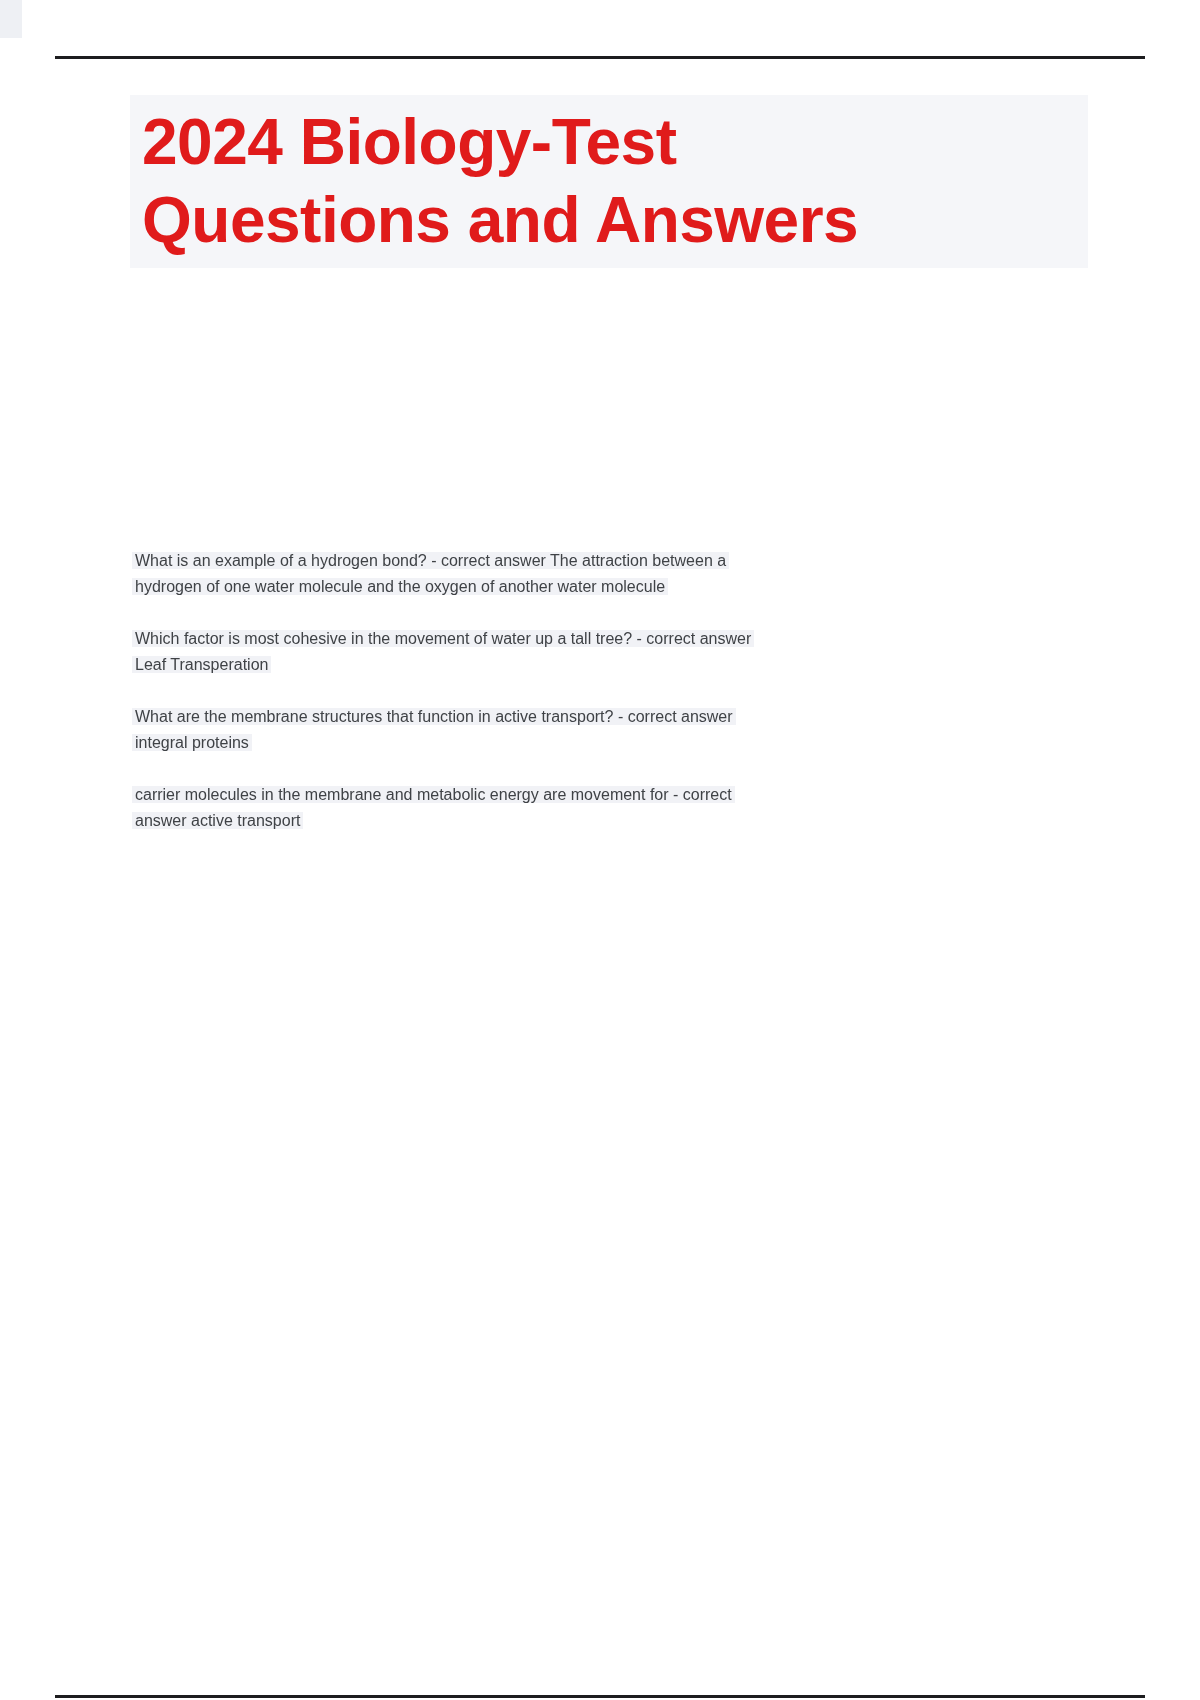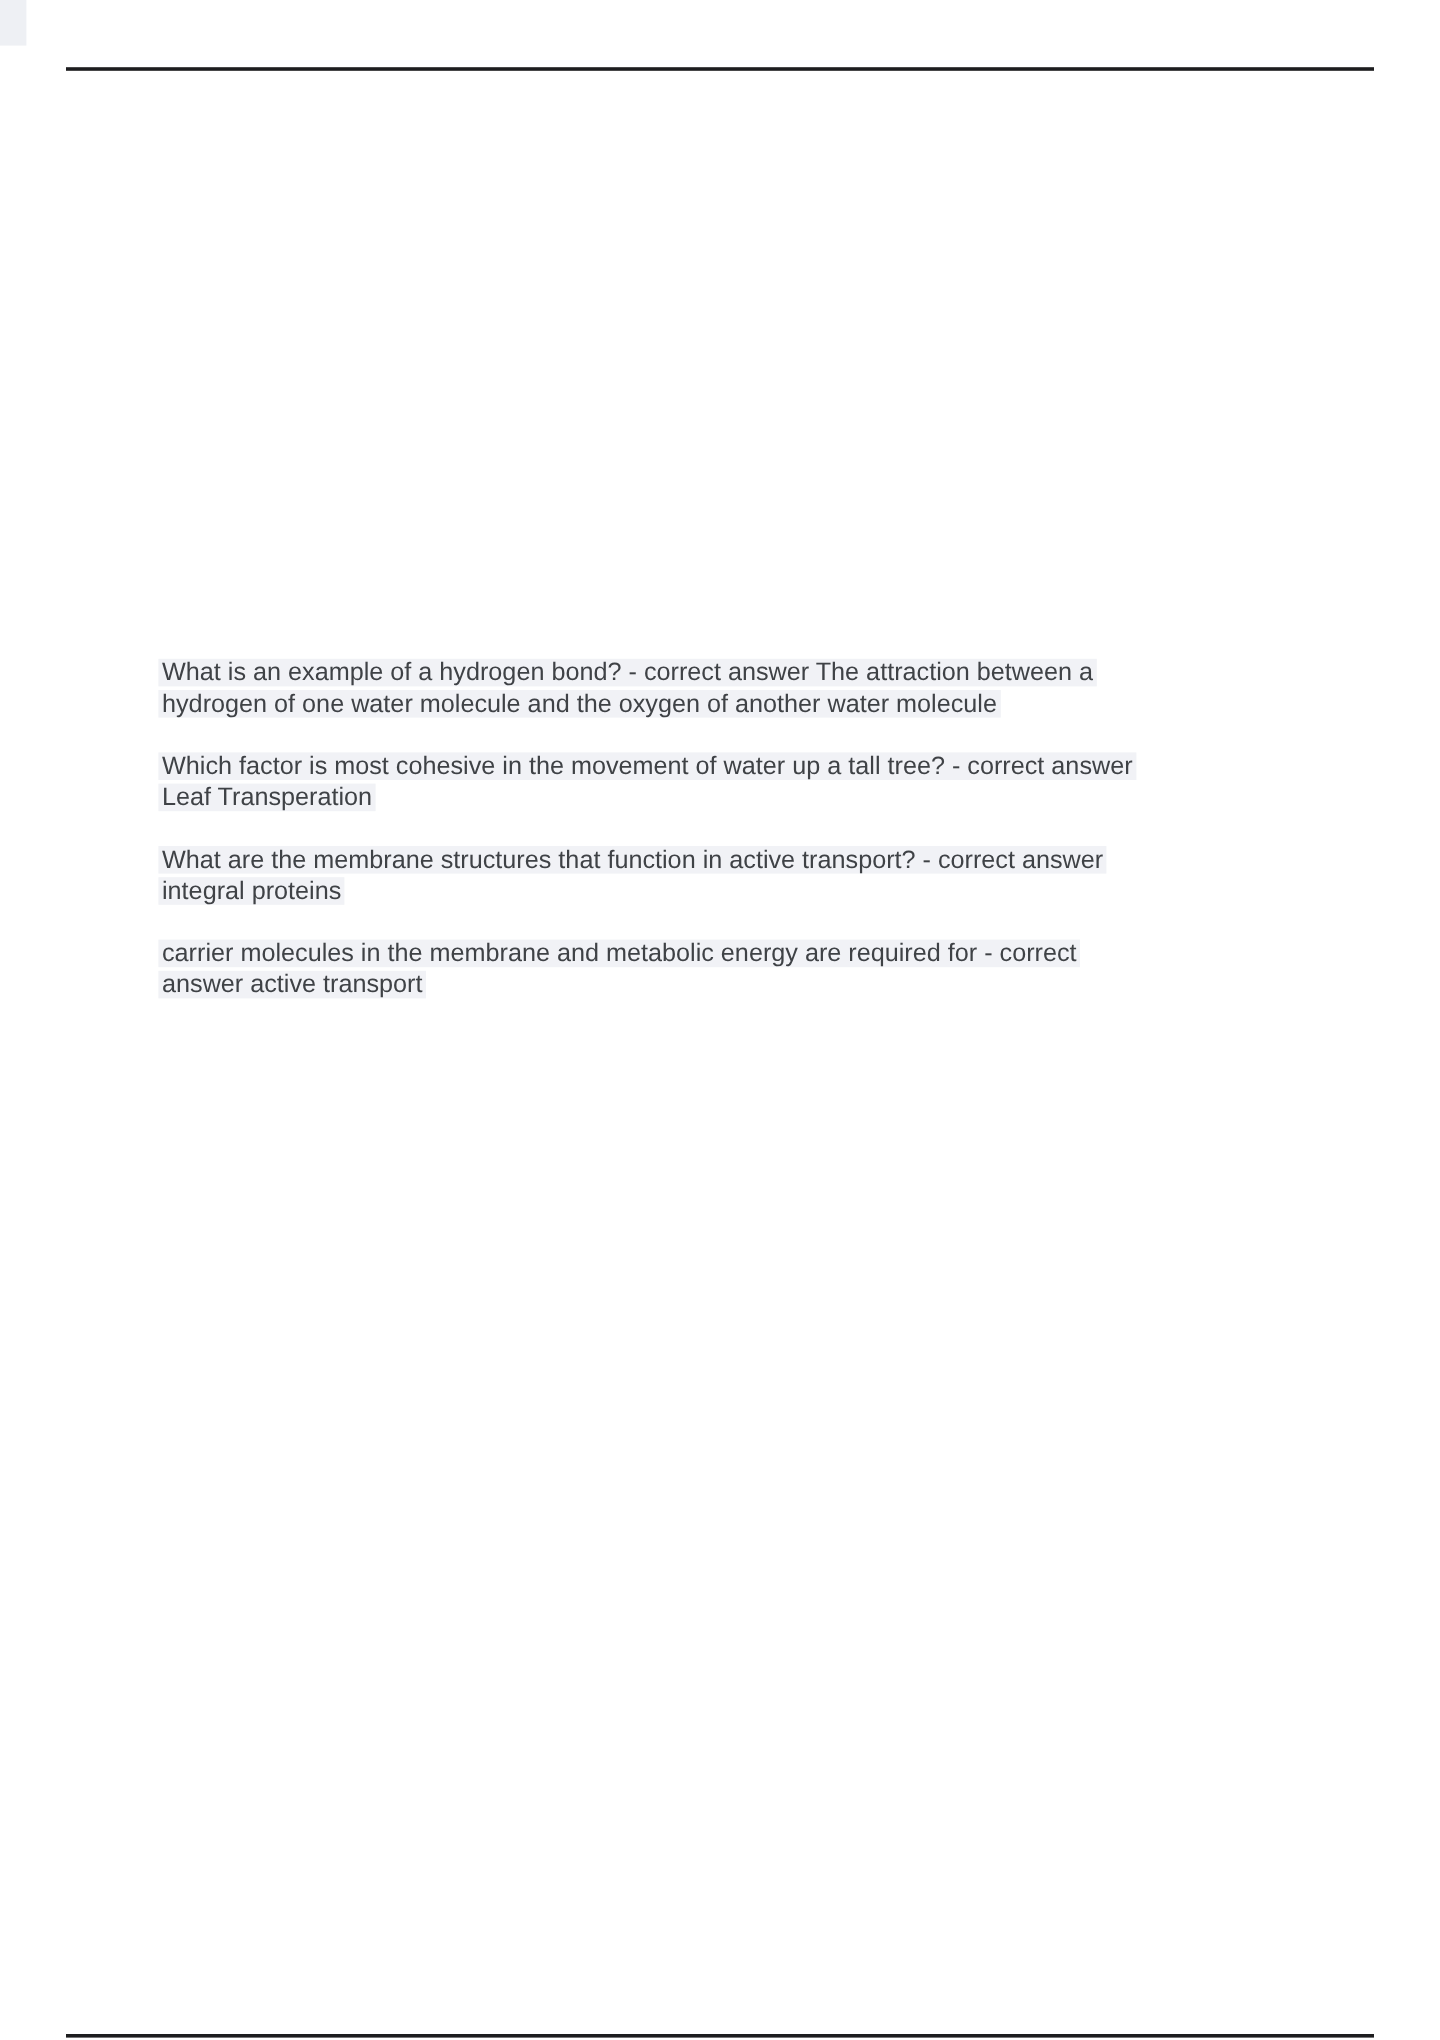--- a/index.html
+++ b/index.html
@@ -48,21 +48,21 @@
     font-weight: bold;
     color: #e01b1b;
     white-space: pre-line;
     letter-spacing: -0.5px;
   }
   .content {
     position: absolute;
     left: 135px;
     top: 548px;
     width: 920px;
-    font-size: 21px;
+    font-size: 16px;
     line-height: 26px;
     color: #3f4246;
   }
   .content p {
     margin: 0 0 26px 0;
   }
   .content p span.hl {
     background: #f1f2f6;
     white-space: pre-line;
     padding: 0 3px;
@@ -73,27 +73,31 @@
 </style>
 </head>
 <body>
 
 <div class="page">
 
   <div class="corner-patch"></div>
 
   <div class="rule top" style="background: rgb(29, 29, 31);"></div>
 
+  <div class="title-block" style="background: rgb(245, 246, 249);">
+    <h1 style="color: rgb(224, 27, 27);">2024 Biology-Test
+Questions and Answers</h1>
+  </div>
 
   <div class="content" style="color: rgb(63, 66, 70);">
     <p><span class="hl" style="background: rgb(241, 242, 246);">What is an example of a hydrogen bond? - correct answer The attraction between a
 hydrogen of one water molecule and the oxygen of another water molecule</span></p>
     <p><span class="hl" style="background: rgb(241, 242, 246);">Which factor is most cohesive in the movement of water up a tall tree? - correct answer
 Leaf Transperation</span></p>
     <p><span class="hl" style="background: rgb(241, 242, 246);">What are the membrane structures that function in active transport? - correct answer
 integral proteins</span></p>
-    <p><span class="hl" style="background: rgb(241, 242, 246);">carrier molecules in the membrane and metabolic energy are required for - correct
+    <p><span class="hl" style="background: rgb(241, 242, 246);">carrier molecules in the membrane and metabolic energy are movement for - correct
 answer active transport</span></p>
   </div>
 
   <div class="rule bottom" style="background: rgb(29, 29, 31);"></div>
 
 </div>
 
 </body></html>

